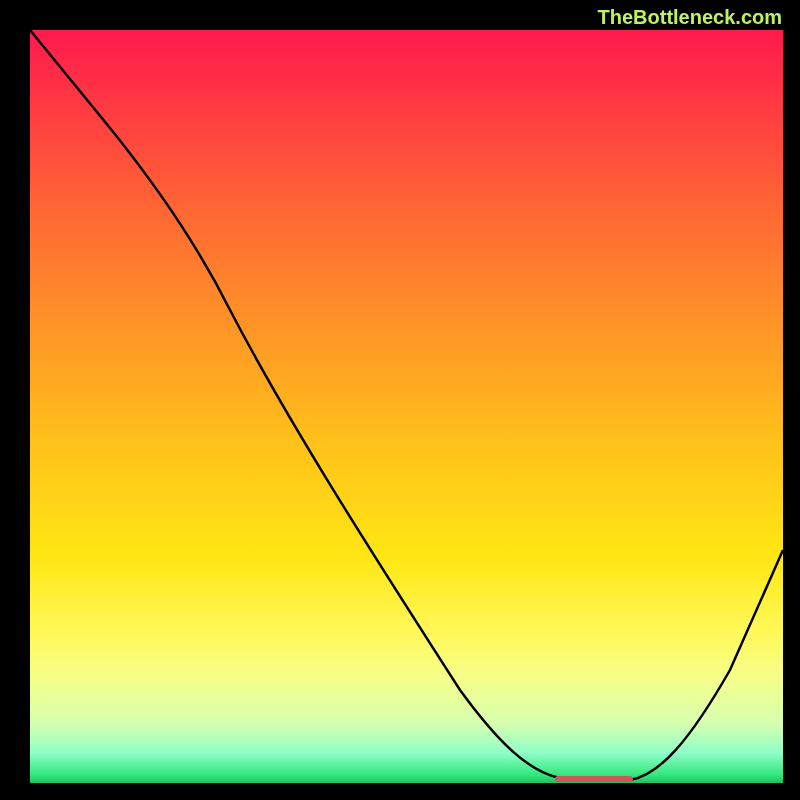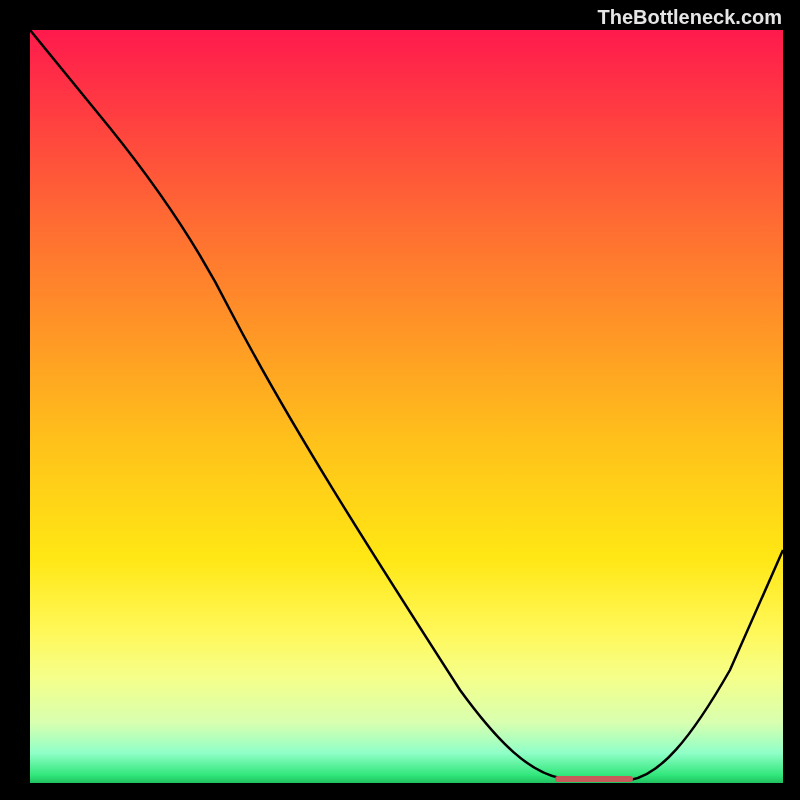--- a/index.html
+++ b/index.html
@@ -8,21 +8,21 @@
     background: #000;
     width: 800px;
     height: 800px;
     position: relative;
     font-family: Arial, sans-serif;
   }
   .watermark {
     position: absolute;
     top: 6px;
     right: 18px;
-    color: #e5e5e5;
+    color: #bef264;
     font-size: 20px;
     font-weight: bold;
     z-index: 10;
   }
   .plot-area {
     position: absolute;
     left: 30px;
     top: 30px;
     width: 753px;
     height: 753px;

